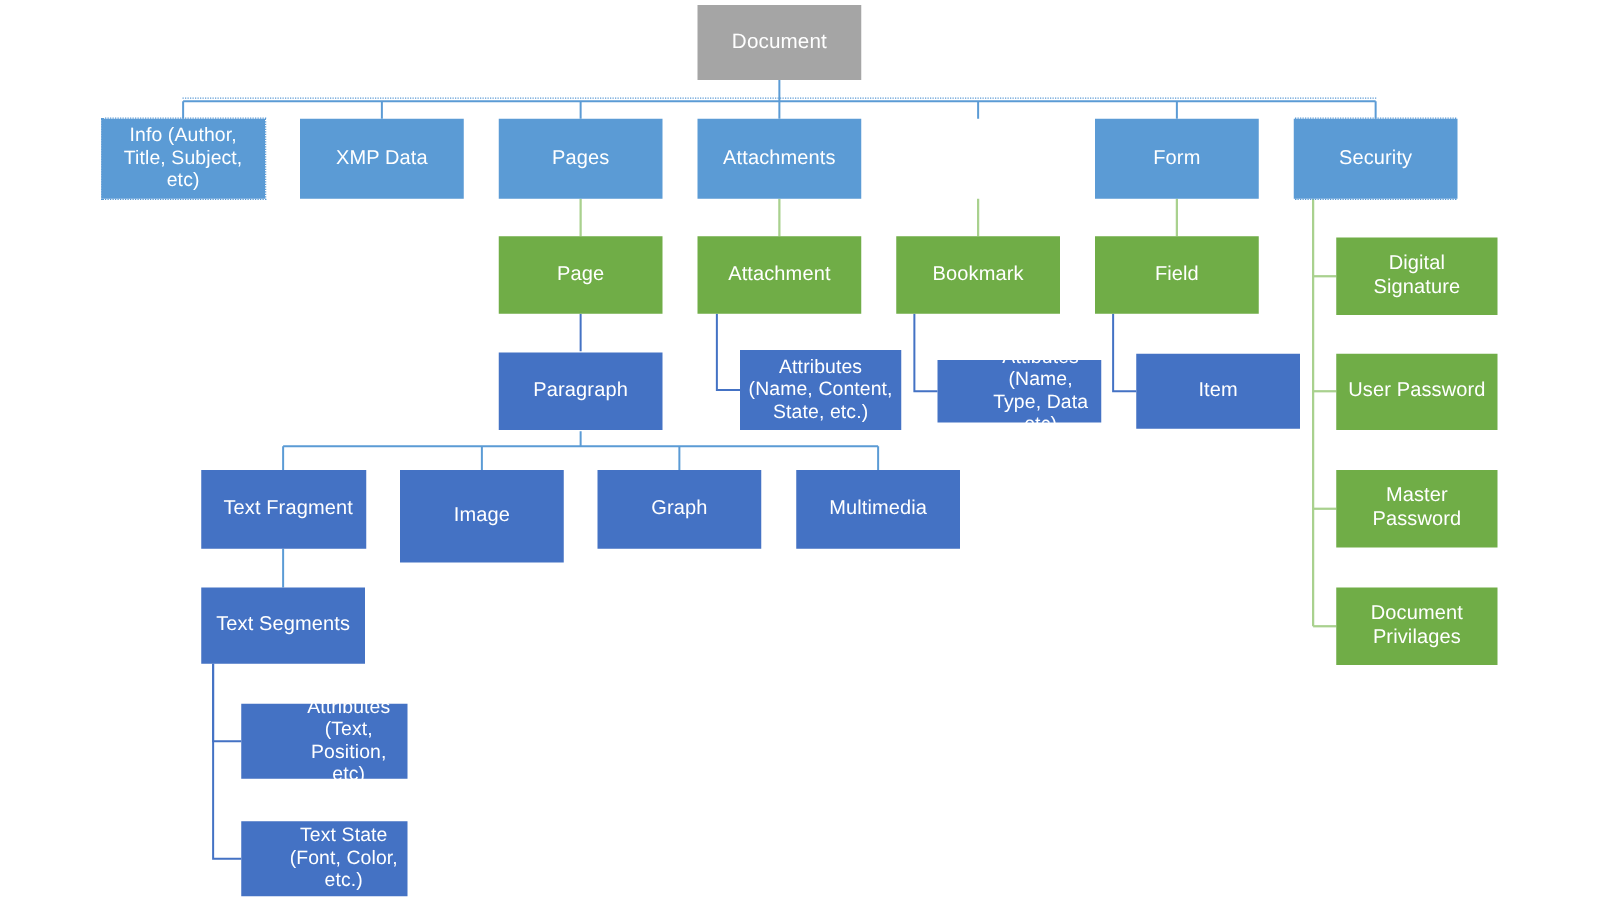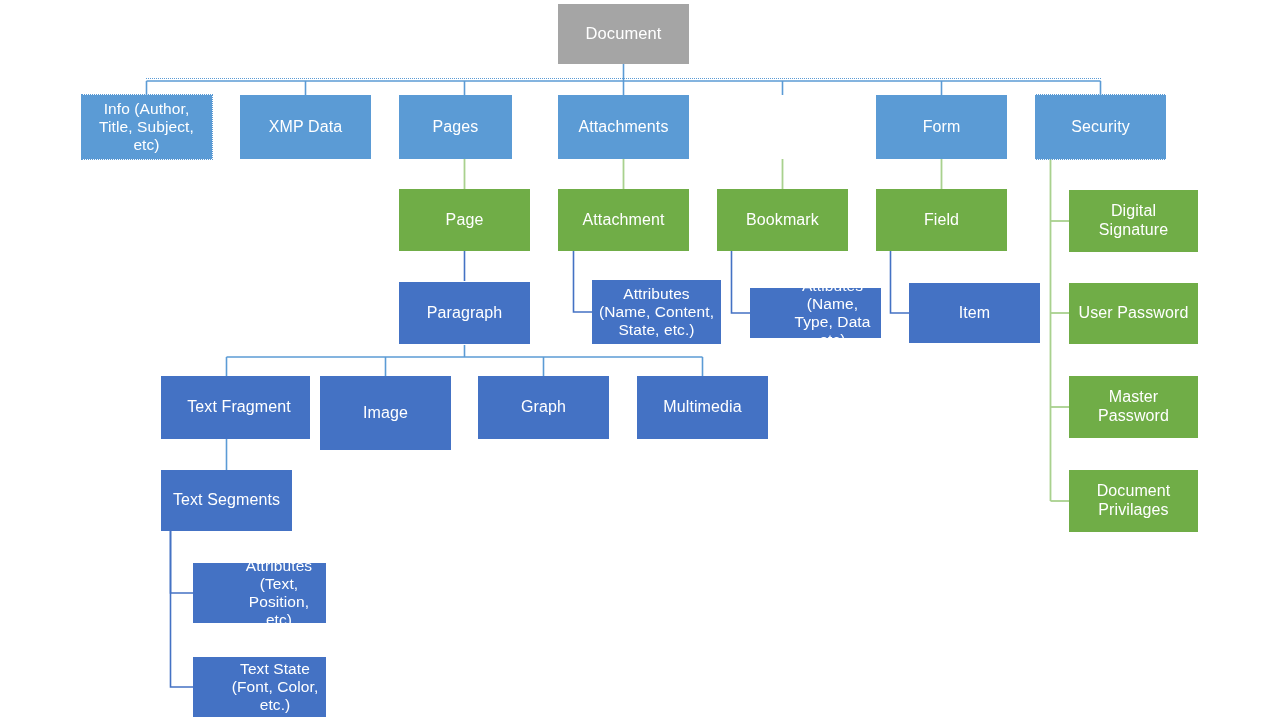--- a/index.html
+++ b/index.html
@@ -117,21 +117,21 @@
   <div class="node n-root" style="left:558px; top:4px; width:131px; height:60px;">
     <span>Document</span>
   </div>
 
   <div class="node n-lblue n-sm" style="left:81px; top:95px; width:131px; height:64px;">
     <span>Info (Author, Title, Subject, etc)</span>
   </div>
   <div class="node n-lblue" style="left:240px; top:95px; width:131px; height:64px;">
     <span>XMP Data</span>
   </div>
-  <div class="node n-lblue" style="left:399px; top:95px; width:113px; height:64px;">
+  <div class="node n-lblue" style="left:399px; top:95px; width:131px; height:64px;">
     <span>Pages</span>
   </div>
   <div class="node n-lblue" style="left:558px; top:95px; width:131px; height:64px;">
     <span>Attachments</span>
   </div>
   <div class="node n-lblue" style="left:876px; top:95px; width:131px; height:64px;">
     <span>Form</span>
   </div>
   <div class="node n-lblue" style="left:1035px; top:95px; width:131px; height:64px;">
     <span>Security</span>
@@ -169,21 +169,21 @@
   <div class="node n-dblue n-sm" style="left:592px; top:280px; width:129px; height:64px;">
     <span>Attributes (Name, Content, State, etc.)</span>
   </div>
   <div class="node n-dblue n-sm" style="left:750px; top:288px; width:131px; height:50px;padding-left:39px;">
     <span>Attibutes (Name, Type, Data etc)</span>
   </div>
   <div class="node n-dblue" style="left:909px; top:283px; width:131px; height:60px;">
     <span>Item</span>
   </div>
 
-  <div class="node n-dblue" style="left:161px; top:376px; width:149px; height:63px;padding-left:12px;">
+  <div class="node n-dblue" style="left:161px; top:376px; width:132px; height:63px;padding-left:12px;">
     <span>Text Fragment</span>
   </div>
   <div class="node n-dblue" style="left:320px; top:376px; width:131px; height:74px;">
     <span>Image</span>
   </div>
   <div class="node n-dblue" style="left:478px; top:376px; width:131px; height:63px;">
     <span>Graph</span>
   </div>
   <div class="node n-dblue" style="left:637px; top:376px; width:131px; height:63px;">
     <span>Multimedia</span>

